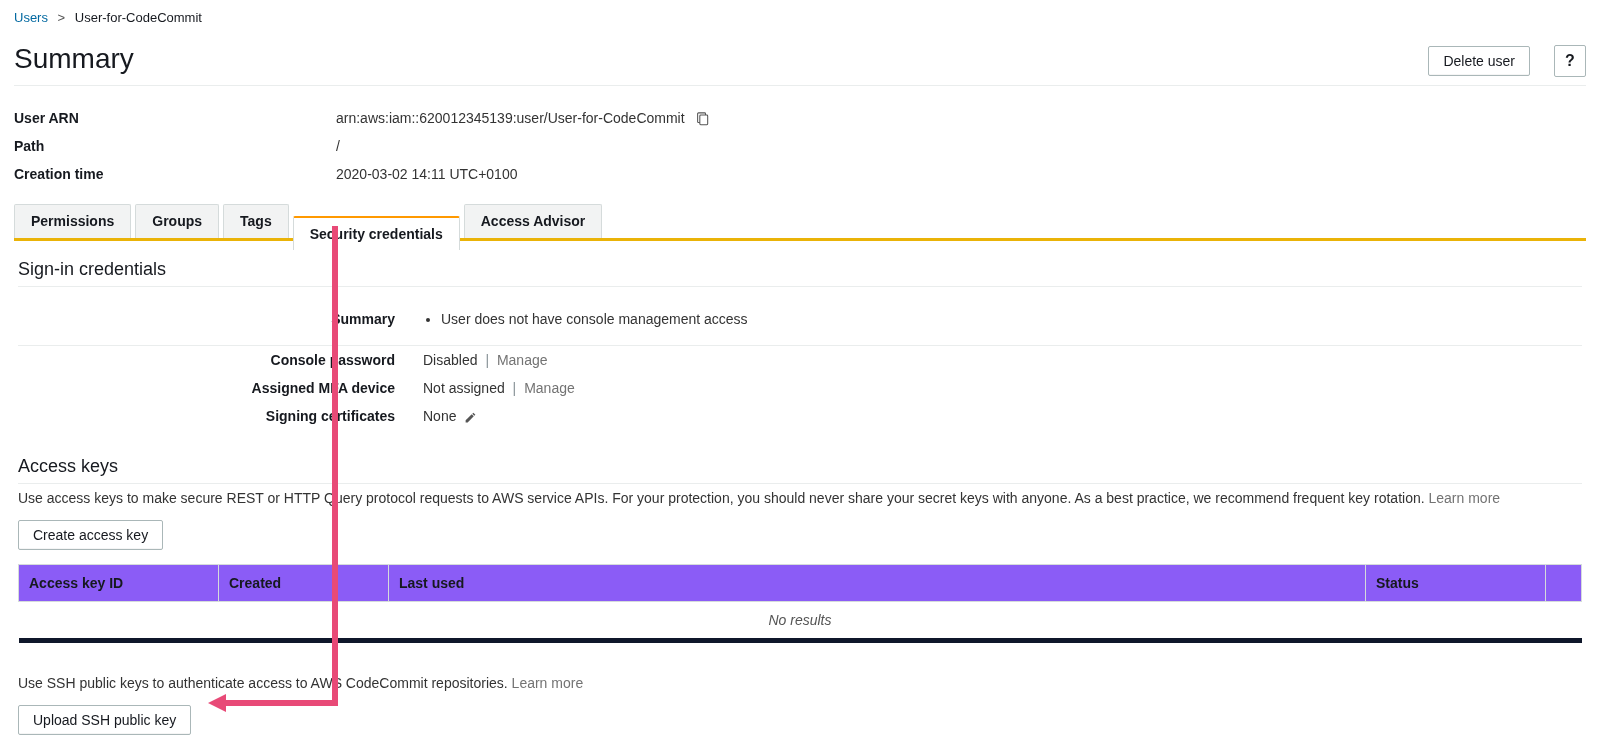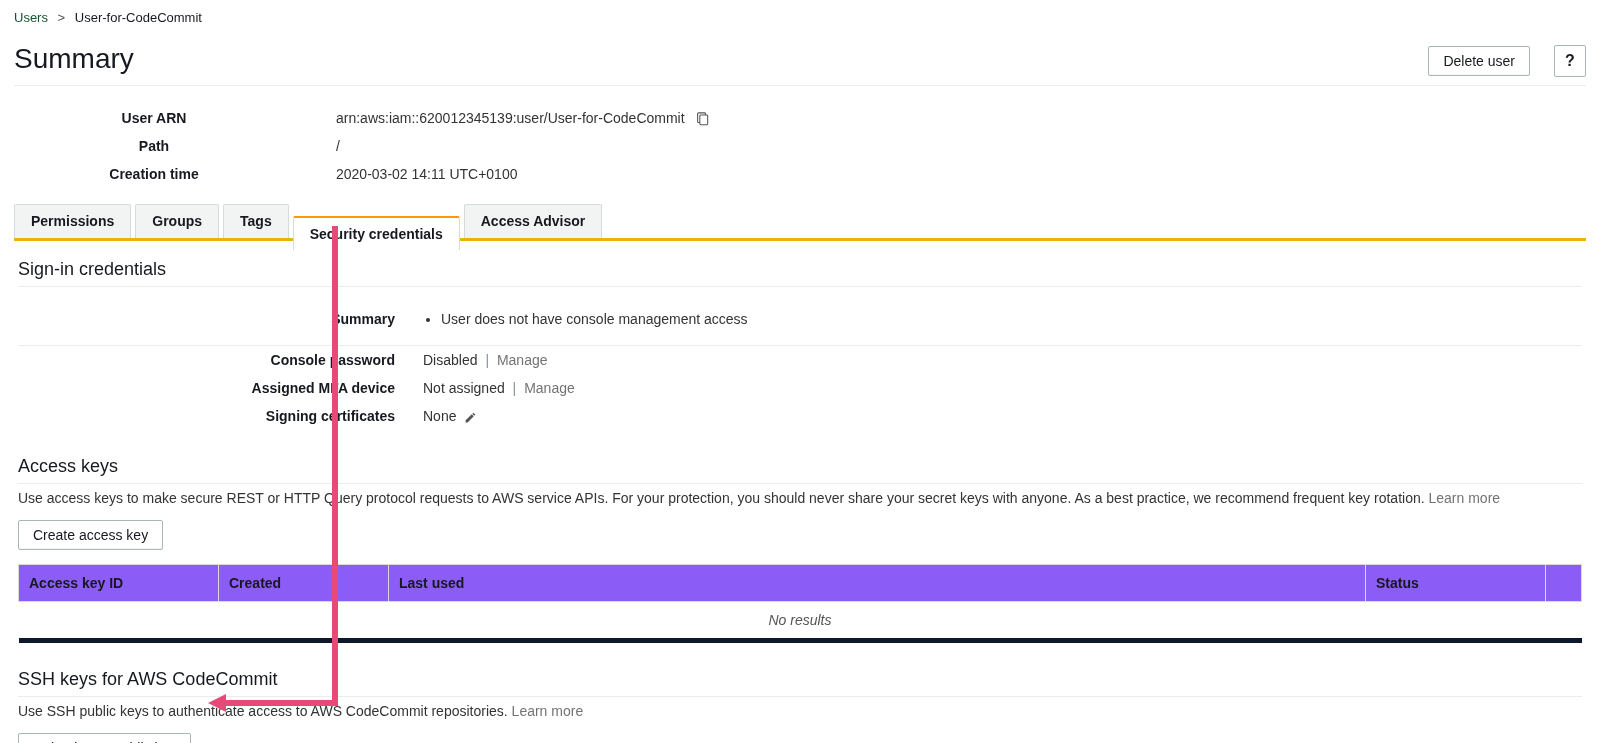--- a/index.html
+++ b/index.html
@@ -3,37 +3,37 @@
 <meta charset="utf-8">
 <style>
   * { box-sizing: border-box; }
   html, body {
     margin: 0; padding: 0;
     font-family: "Amazon Ember", "Helvetica Neue", Arial, sans-serif;
     font-size: 14px; color: #16191f; background:#fff;
   }
   .page { padding: 10px 14px 40px 14px; width:1600px; position:relative; }
   .breadcrumb { font-size: 13px; margin-bottom: 18px; }
-  .breadcrumb a { color:#14532d; text-decoration:none; }
+  .breadcrumb a { color:#0369a1; text-decoration:none; }
   .breadcrumb .sep { margin: 0 6px; color:#555; }
   .header-row { display:flex; align-items:center; justify-content:space-between; border-bottom:1px solid #eaeded; padding-bottom:6px; }
   h1.summary { font-size:28px; font-weight:400; margin:0 0 4px 0; }
   .header-actions { display:flex; align-items:center; gap:24px; }
   .btn {
     background:#fff; border:1px solid #aab7b8; color:#16191f;
     padding:6px 14px; font-size:14px; cursor:pointer; border-radius:2px;
     box-shadow: inset 0 -1px 0 rgba(0,0,0,0.04);
   }
   .icon-btn {
     border:1px solid #aab7b8; background:#fff; width:32px; height:32px;
     display:flex; align-items:center; justify-content:center; border-radius:2px; cursor:pointer;
   }
   .meta-table { margin: 18px 0 16px 0; }
   .meta-row { display:flex; align-items:center; padding:6px 0; }
-  .meta-label { width:310px; text-align:center; font-weight:700; padding-right:30px; }
+  .meta-label { width:310px; text-align:left; font-weight:700; padding-right:30px; }
   .meta-value { color:#333;margin-left:12px; }
   .copy-icon { margin-left:6px; cursor:pointer; display:inline-flex; vertical-align:middle; }
   .tabs { display:flex; border-bottom:3px solid #eab308; margin-top:8px; }
   .tab {
     padding:8px 16px; background:#f2f3f3; border:1px solid #d5dbdb;
     border-bottom:none; margin-right:4px; cursor:pointer; font-weight:700;
     color:#16191f; font-size:14px; border-radius:2px 2px 0 0;
   }
   .tab.active { background:#fff; border-top:2px solid #ff9900; position:relative; top:12px; }
   .section { padding: 18px 4px 8px 4px; }
@@ -187,21 +187,20 @@
       </thead>
       <tbody>
         <tr>
             <td colspan="5" class="noresults">No results</td>
           </tr>
       </tbody>
     </table>
   </div>
 
   <div class="section">
-    <h2>SSH keys for AWS CodeCommit</h2>
     <p class="desc">
       <span>Use SSH public keys to authenticate access to AWS CodeCommit repositories. </span><a class="link">Learn more</a>
     </p>
     <button class="btn">Upload SSH public key</button>
   </div>
 
   <div class="annot annot-v"></div>
   <div class="annot annot-h"></div>
   <div class="annot-arrow"></div>
 

